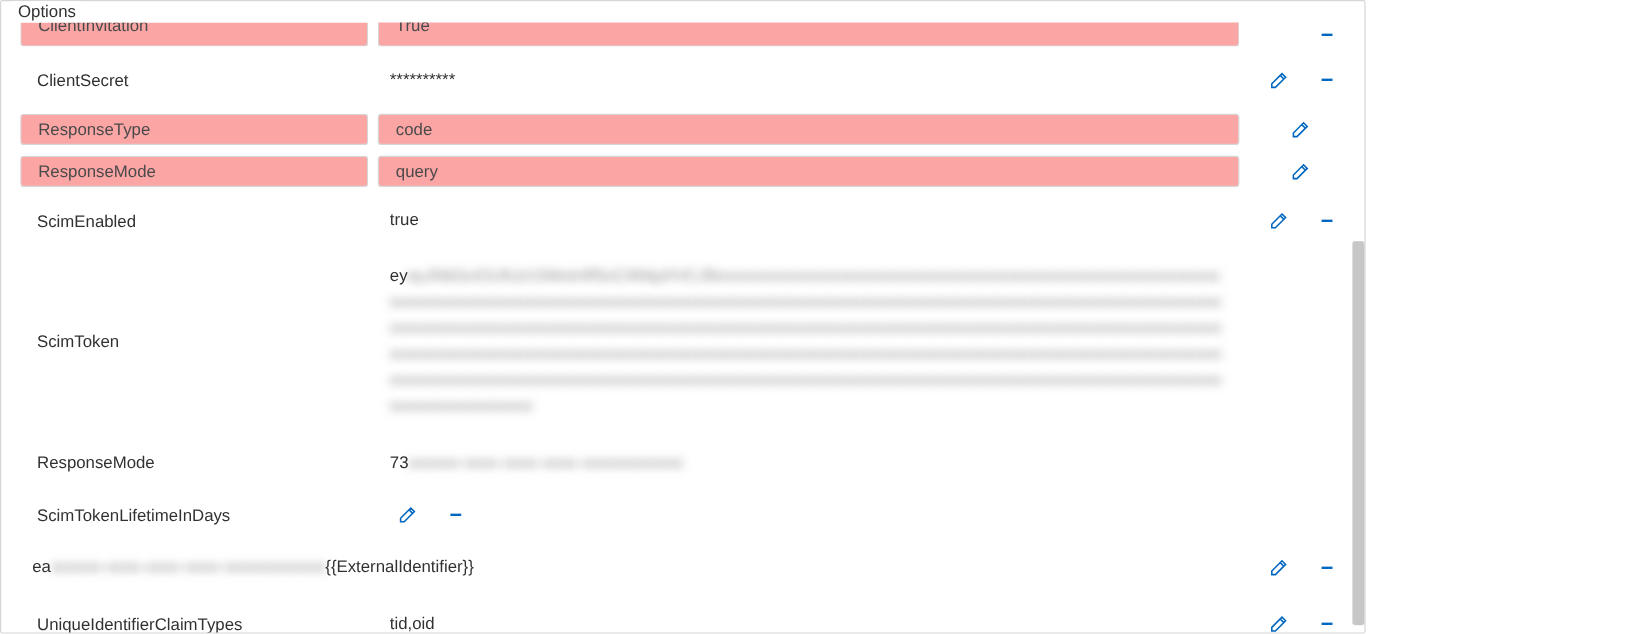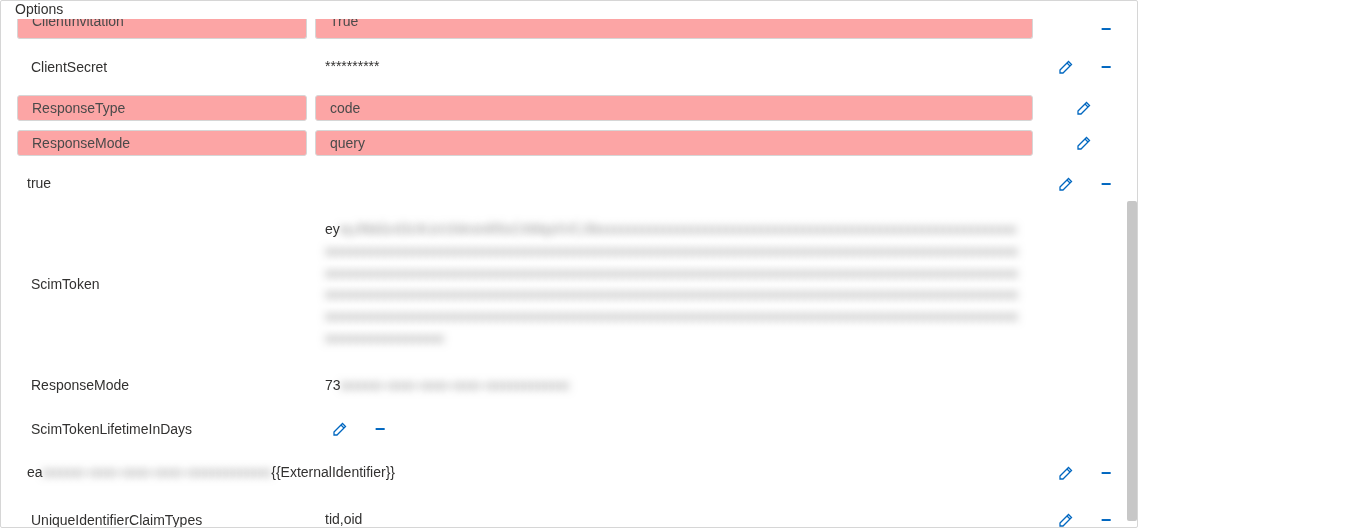--- a/index.html
+++ b/index.html
@@ -203,20 +203,23 @@
           <svg viewBox="0 0 16 16" fill="none" stroke="#0067c0" stroke-width="1.3">
             <path d="M2 11 L10.5 2.5 L13.5 5.5 L5 14 L2 14 Z"></path>
             <path d="M9 4 L12 7"></path>
           </svg>
         </span>
         <span></span>
       </div>
     </div>
 
     <div class="row">
+      <div class="label-cell">
+        <div class="plain-label">ScimEnabled</div>
+      </div>
       <div class="value-cell">
         <div class="plain-value">true</div>
       </div>
       <div class="actions-cell">
         <span class="icon-btn">
           <svg viewBox="0 0 16 16" fill="none" stroke="#0067c0" stroke-width="1.3">
             <path d="M2 11 L10.5 2.5 L13.5 5.5 L5 14 L2 14 Z"></path>
             <path d="M9 4 L12 7"></path>
           </svg>
         </span>

